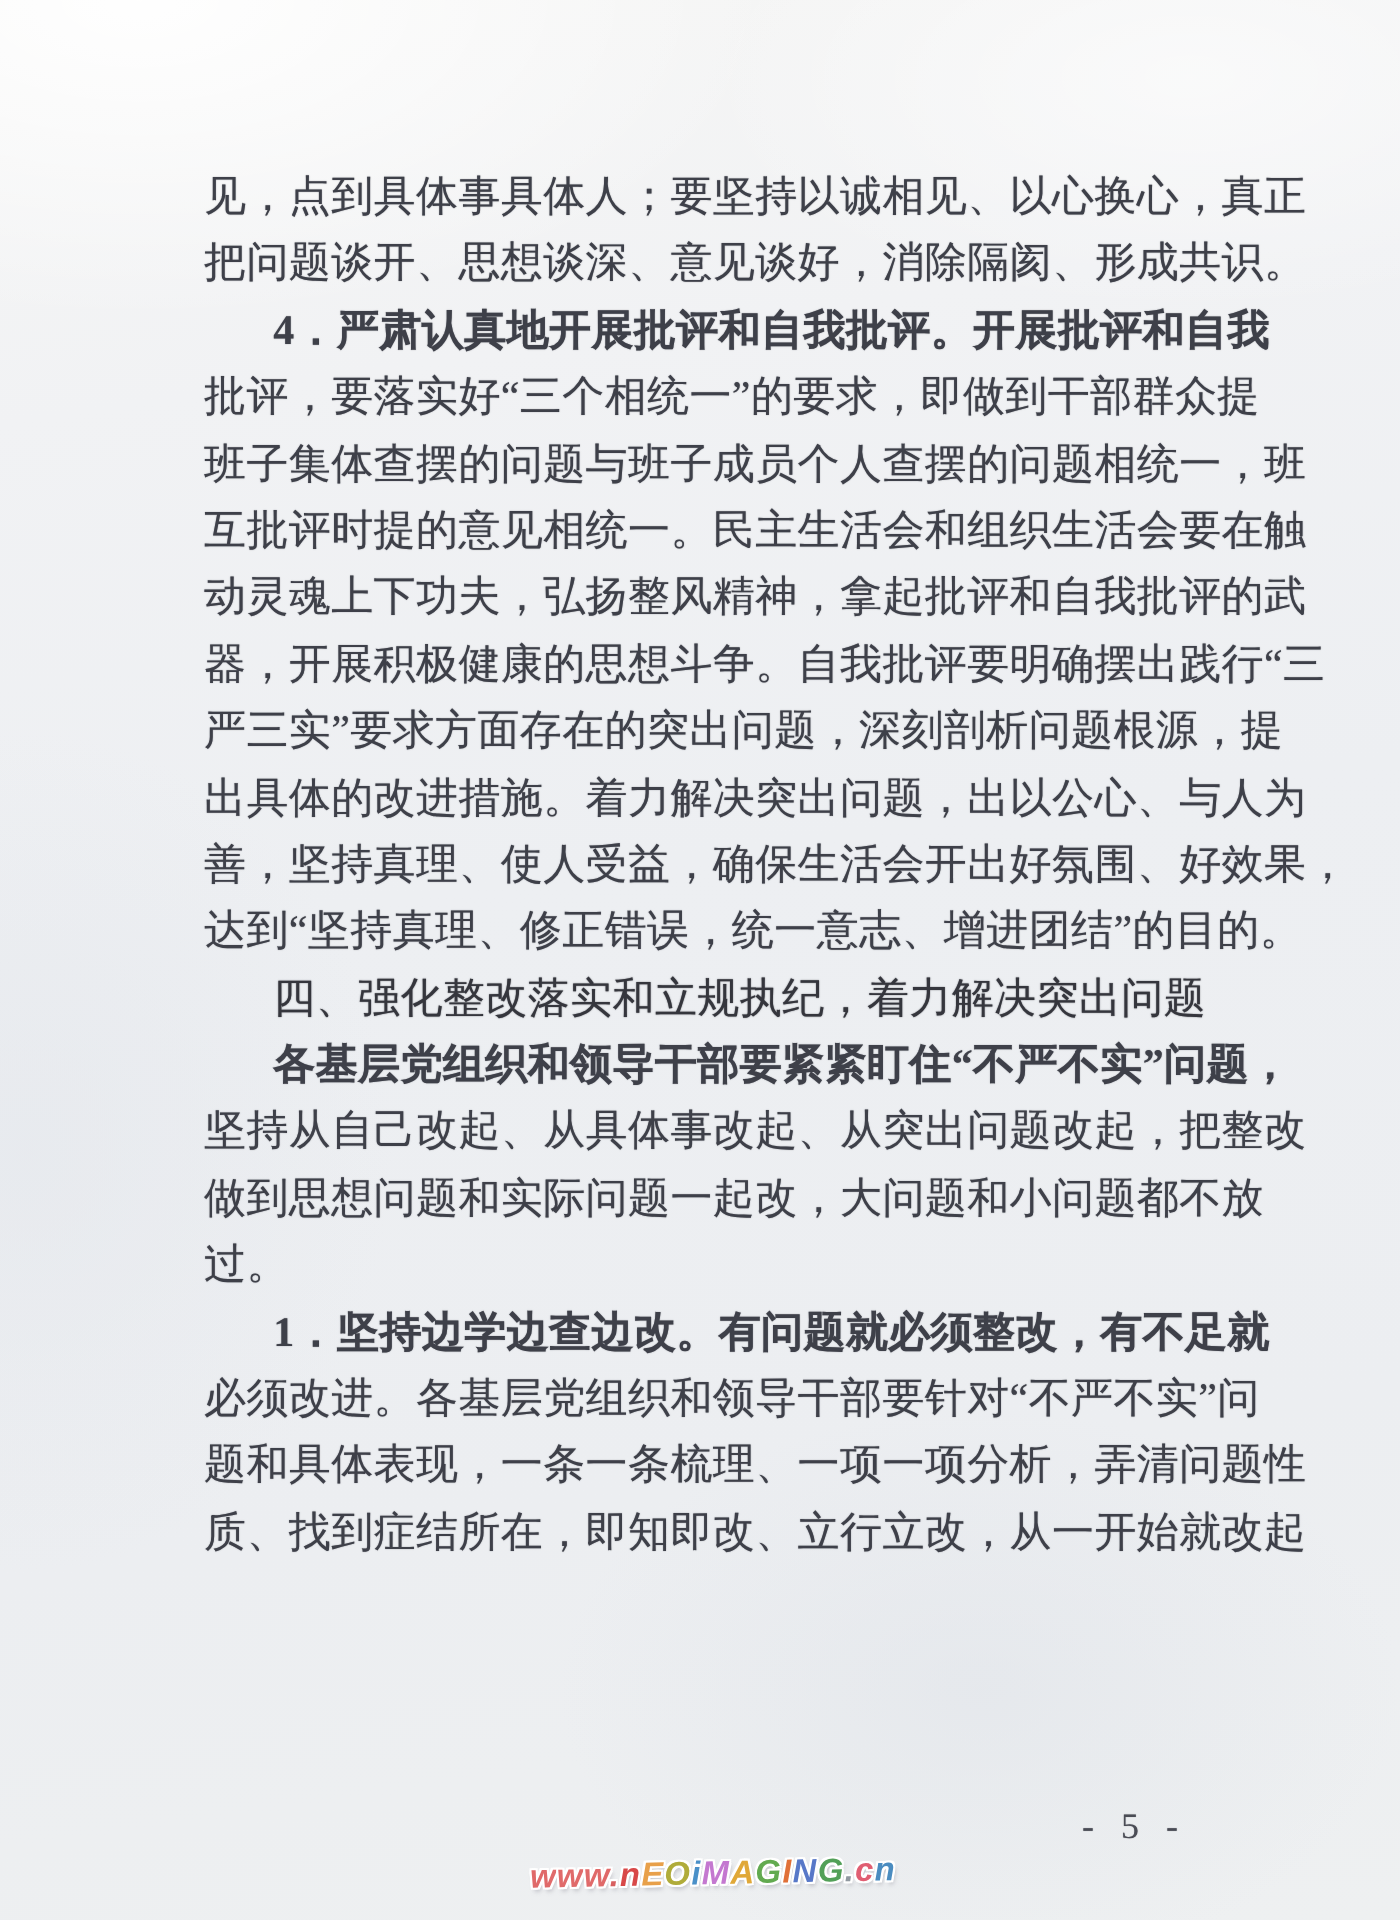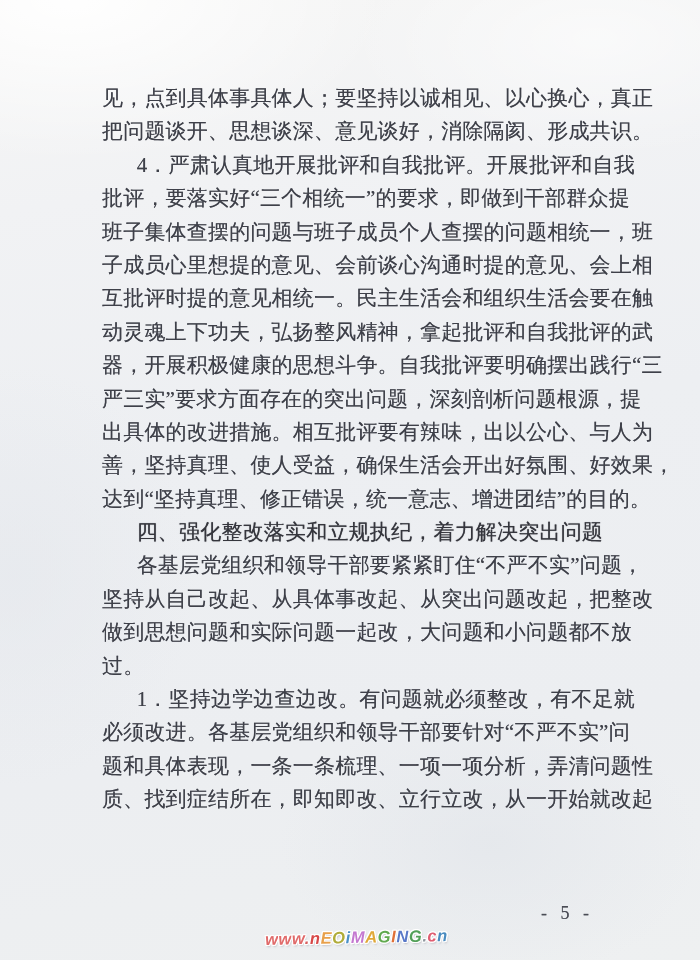--- a/index.html
+++ b/index.html
@@ -20,21 +20,21 @@
     position:absolute;left:102px;top:82px;width:516px;
   }
   .line{
     height:33.4px;line-height:33.4px;
     font-size:21px;
     letter-spacing:0.2px;
     color:#3e4049;
     white-space:nowrap;
     text-shadow:0 0 0.6px rgba(70,72,82,0.65);
   }
-  .line.indent{text-indent:1.65em;}
+  .line.indent{text-indent:1.65em;font-weight:bold;}
   .line.heading{
     text-indent:1.65em;
     font-weight:400;
     color:#35363d;
     text-shadow:0 0 0.7px rgba(53,54,61,0.8);
   }
   .page-number{
     position:absolute;left:541px;top:902px;
     font-size:18px;line-height:22px;
     letter-spacing:4.5px;
@@ -62,26 +62,25 @@
 </head>
 <body>
 
 <div class="paper">
   <div class="text-block" id="text-block">
       <div class="line">见，点到具体事具体人；要坚持以诚相见、以心换心，真正</div>
       <div class="line">把问题谈开、思想谈深、意见谈好，消除隔阂、形成共识。</div>
       <div class="line indent">4．严肃认真地开展批评和自我批评。开展批评和自我</div>
       <div class="line">批评，要落实好“三个相统一”的要求，即做到干部群众提</div>
       <div class="line">班子集体查摆的问题与班子成员个人查摆的问题相统一，班</div>
-      <div class="line">子成员心里想提的意见、会前谈心沟通时提的意见、会上相</div>
       <div class="line">互批评时提的意见相统一。民主生活会和组织生活会要在触</div>
       <div class="line">动灵魂上下功夫，弘扬整风精神，拿起批评和自我批评的武</div>
       <div class="line">器，开展积极健康的思想斗争。自我批评要明确摆出践行“三</div>
       <div class="line">严三实”要求方面存在的突出问题，深刻剖析问题根源，提</div>
-      <div class="line">出具体的改进措施。相互批评要有辣味，出以公心、与人为</div>
+      <div class="line">出具体的改进措施。着力解决突出问题，出以公心、与人为</div>
       <div class="line">善，坚持真理、使人受益，确保生活会开出好氛围、好效果，</div>
       <div class="line">达到“坚持真理、修正错误，统一意志、增进团结”的目的。</div>
       <div class="line heading">四、强化整改落实和立规执纪，着力解决突出问题</div>
       <div class="line indent">各基层党组织和领导干部要紧紧盯住“不严不实”问题，</div>
       <div class="line">坚持从自己改起、从具体事改起、从突出问题改起，把整改</div>
       <div class="line">做到思想问题和实际问题一起改，大问题和小问题都不放</div>
       <div class="line">过。</div>
       <div class="line indent">1．坚持边学边查边改。有问题就必须整改，有不足就</div>
       <div class="line">必须改进。各基层党组织和领导干部要针对“不严不实”问</div>
       <div class="line">题和具体表现，一条一条梳理、一项一项分析，弄清问题性</div>

